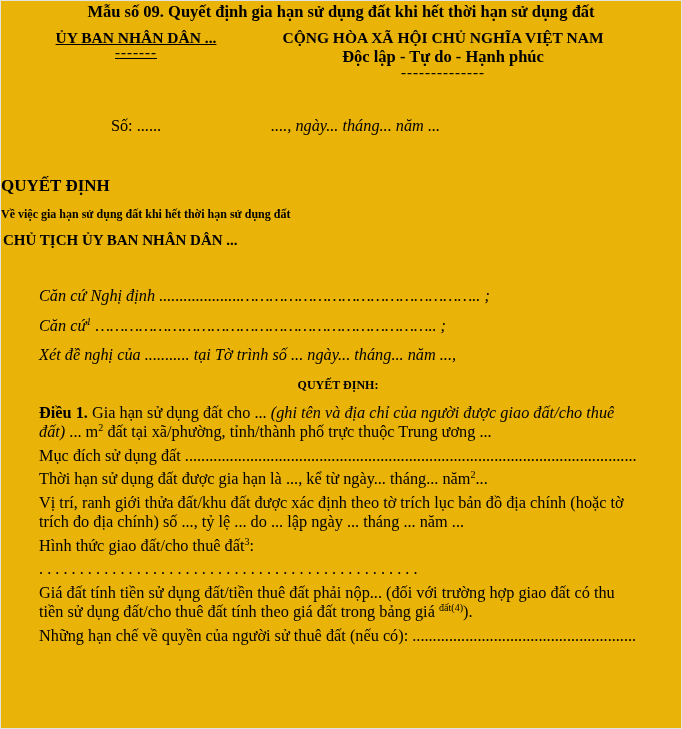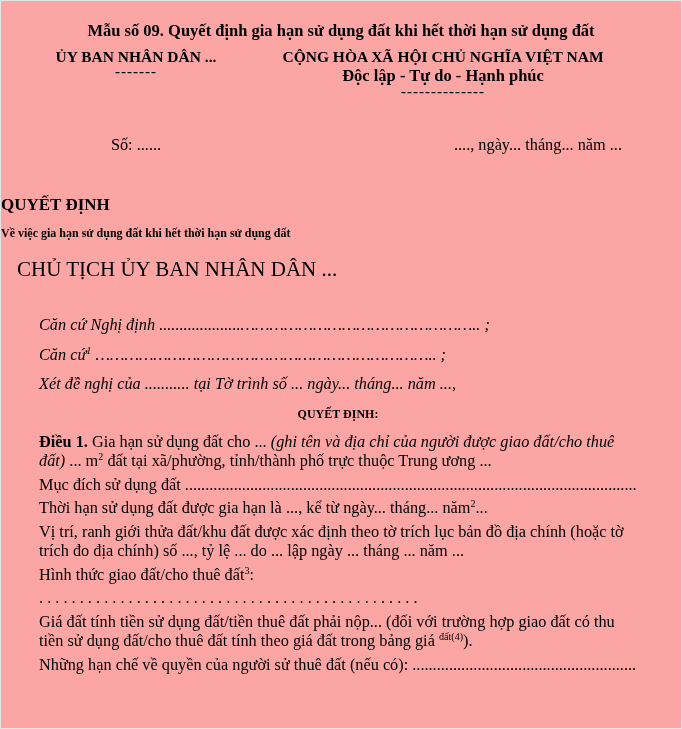--- a/index.html
+++ b/index.html
@@ -1,48 +1,47 @@
 <!DOCTYPE html>
 <html><head>
 <meta charset="utf-8">
 <style>
   html, body { margin: 0; padding: 0; background: #fff; }
   .page {
     position: relative;
     width: 682px;
     height: 729px;
     box-sizing: border-box;
-    background: #fca5a5;
+    background: #eab308;
     border: 1px solid #e3e3e3;
     color: #000;
     font-family: "Liberation Serif", "DejaVu Serif", serif;
     font-size: 16.3px;
-    padding-top: 19px;
     overflow: hidden;
   }
   .form-title {
     text-align: center;
     font-weight: bold;
     font-size: 16.5px;
     line-height: 21px;
     margin: 0 28px;
   }
   .letterhead { display: flex; margin-top: 6px; }
-  .lh-left { width: 270px; text-align: center; }
+  .lh-left { width: 270px; text-align: center; text-decoration: underline; }
   .lh-right { flex: 1; margin-right: 66px; text-align: center; }
   .org-name, .national-title { font-weight: bold; font-size: 15.5px; line-height: 19px; }
   .motto { font-weight: bold; font-size: 16.5px; line-height: 20px; }
   .divider { font-weight: bold; line-height: 11px; font-size: 15px; letter-spacing: 1px; }
   .num-date-row { display: flex; margin-top: 38px; }
   .doc-number { width: 270px; text-align: center; line-height: 20px; }
-  .doc-date { flex: 1; text-align: right; padding-right: 59px; line-height: 20px; }
+  .doc-date { flex: 1; text-align: left; padding-right: 59px; font-style: italic; line-height: 20px; }
   .title-block { text-align: left; margin-top: 40px; }
   .decision-heading { font-weight: bold; font-size: 17px; line-height: 20px; margin: 0 0 8px; }
   .decision-subject { font-weight: bold; font-size: 12px; line-height: 20px; margin: 0 0 6px; }
-  .decision-authority { font-weight: normal; font-size: 21px; line-height: 20px; margin: 16px; }
+  .decision-authority { font-weight: bold; font-size: 15px; line-height: 20px; margin: 2px; }
   .content { margin-top: 36px; padding: 0 44px 0 38px; }
   .content p { margin: 0 0 4px; line-height: 19.5px; }
   .preamble p { font-style: italic; margin-bottom: 10px; }
   .decides-heading {
     text-align: center; font-weight: bold; font-size: 12px;
     margin: 0 0 8px; line-height: 20px;
   }
   .b { font-weight: bold; }
   .i { font-style: italic; }
   sup.sup { font-size: 0.62em; line-height: 0; vertical-align: super; }

